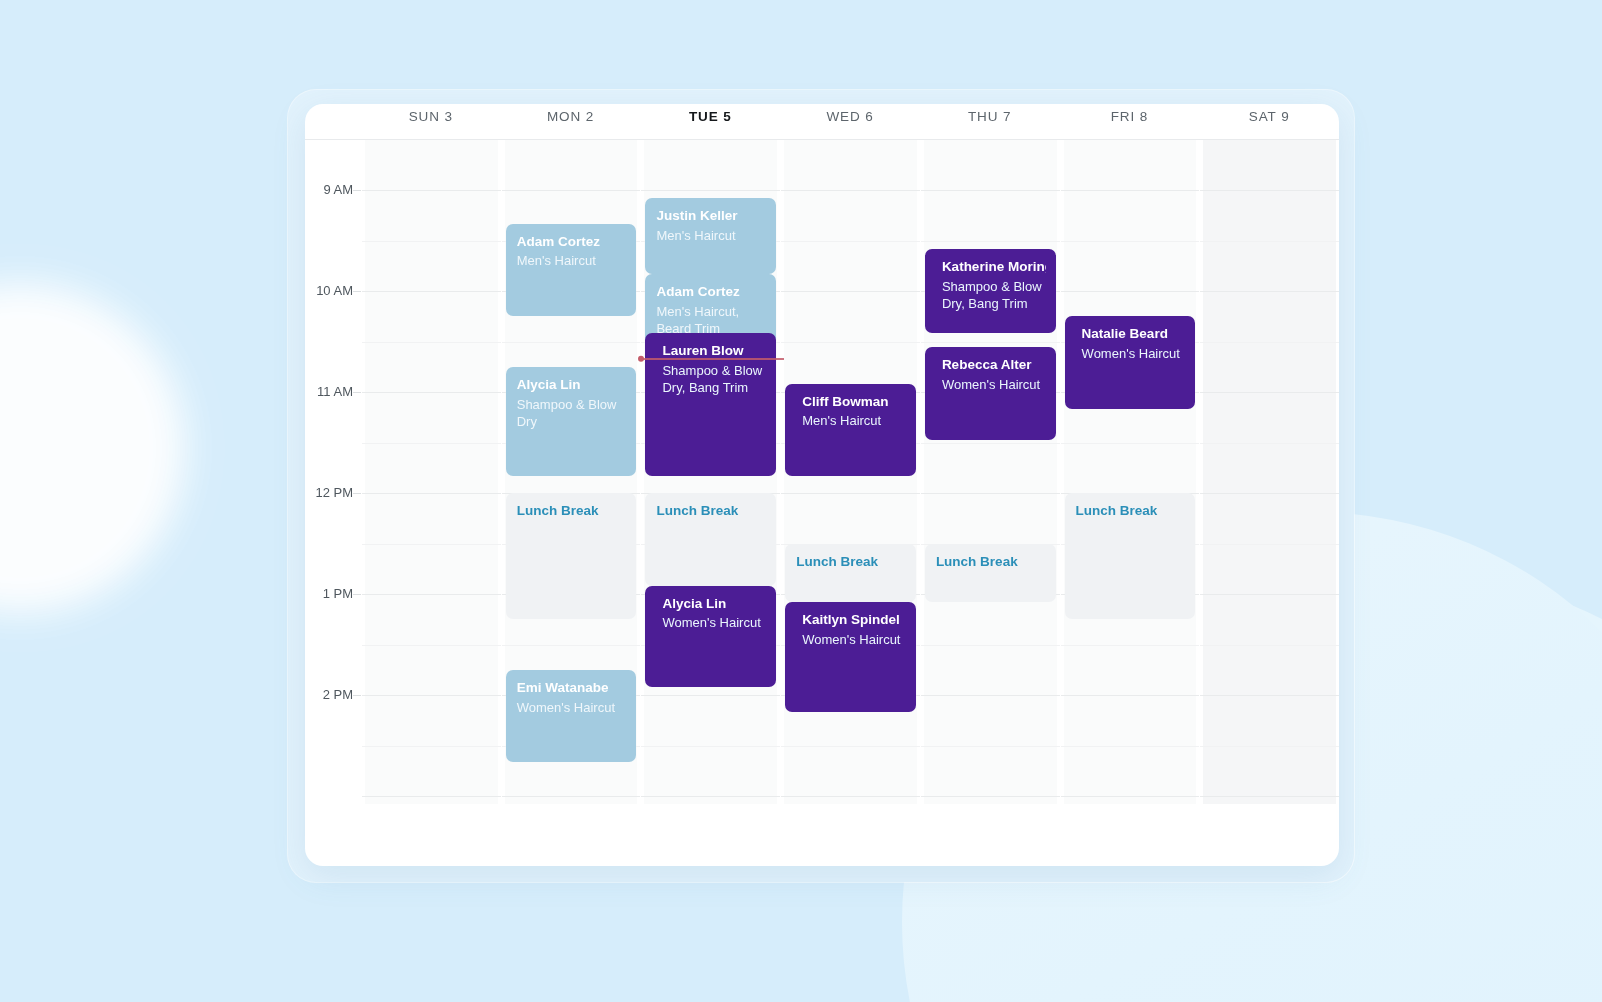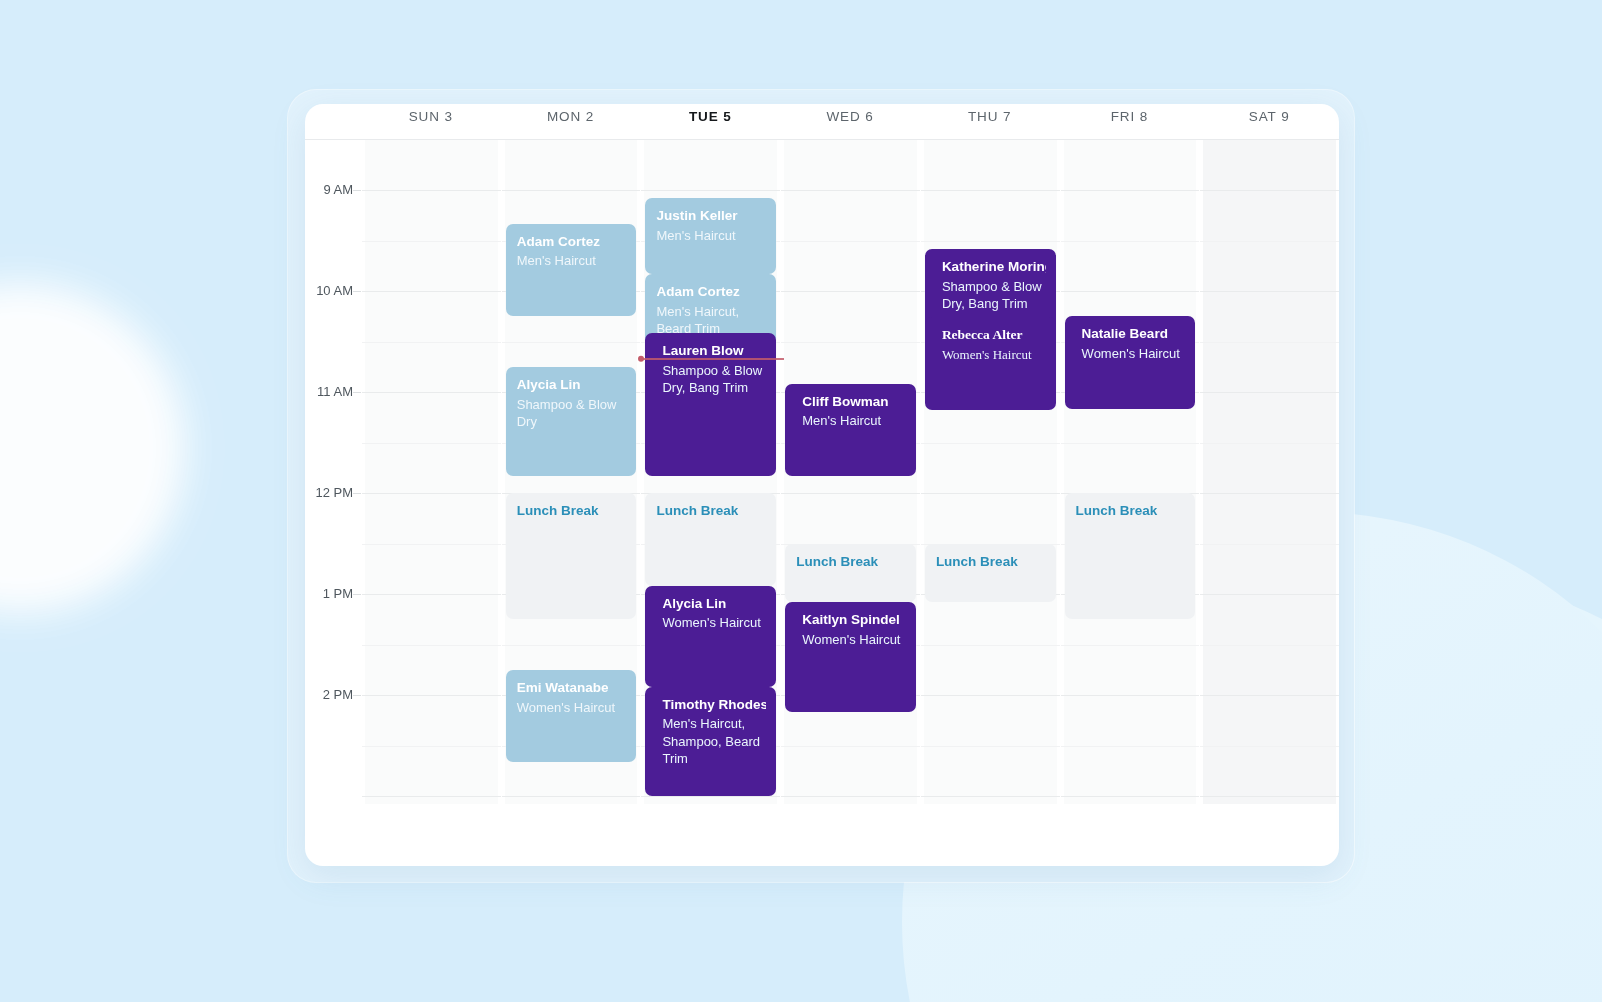--- a/index.html
+++ b/index.html
@@ -380,24 +380,20 @@
             <div class="ev-name">Lauren Blow</div>
             <div class="ev-service">Shampoo &amp; Blow Dry, Bang Trim</div>
           </div>
           <div class="event lunch" style="top: 353px; height: 92.5833px;">
             <div class="ev-name">Lunch Break</div>
           </div>
           <div class="event active" style="top: 445.583px; height: 101px;">
             <div class="ev-name">Alycia Lin</div>
             <div class="ev-service">Women's Haircut</div>
           </div>
-          <div class="event active" style="top: 546.583px; height: 109.417px;">
-            <div class="ev-name">Timothy Rhodes</div>
-            <div class="ev-service">Men's Haircut, Shampoo, Beard Trim</div>
-          </div>
           <div class="now-line" style="top: 218.333px; left: 0px; width: 143px;"></div>
           <div class="now-dot" style="top: 218.333px; left: 0px;"></div>
         </div>
         <div class="day-column">
           <div class="col-shade"></div>
           <div class="hline" style="top: 50px;"></div>
           <div class="hline half" style="top: 100.5px;"></div>
           <div class="hline" style="top: 151px;"></div>
           <div class="hline half" style="top: 201.5px;"></div>
           <div class="hline" style="top: 252px;"></div>
@@ -433,21 +429,21 @@
           <div class="hline half" style="top: 403.5px;"></div>
           <div class="hline" style="top: 454px;"></div>
           <div class="hline half" style="top: 504.5px;"></div>
           <div class="hline" style="top: 555px;"></div>
           <div class="hline half" style="top: 605.5px;"></div>
           <div class="hline" style="top: 656px;"></div>
           <div class="event active" style="top: 108.917px; height: 84.1667px;">
             <div class="ev-name">Katherine Moring</div>
             <div class="ev-service">Shampoo &amp; Blow Dry, Bang Trim</div>
           </div>
-          <div class="event active" style="top: 177px; height: 92.5833px; font-family: Liberation Serif, serif;">
+          <div class="event active" style="top: 207px; height: 92.5833px;">
             <div class="ev-name">Rebecca Alter</div>
             <div class="ev-service">Women's Haircut</div>
           </div>
           <div class="event lunch" style="top: 403.5px; height: 58.9167px;">
             <div class="ev-name">Lunch Break</div>
           </div>
         </div>
         <div class="day-column">
           <div class="col-shade"></div>
           <div class="hline" style="top: 50px;"></div>

